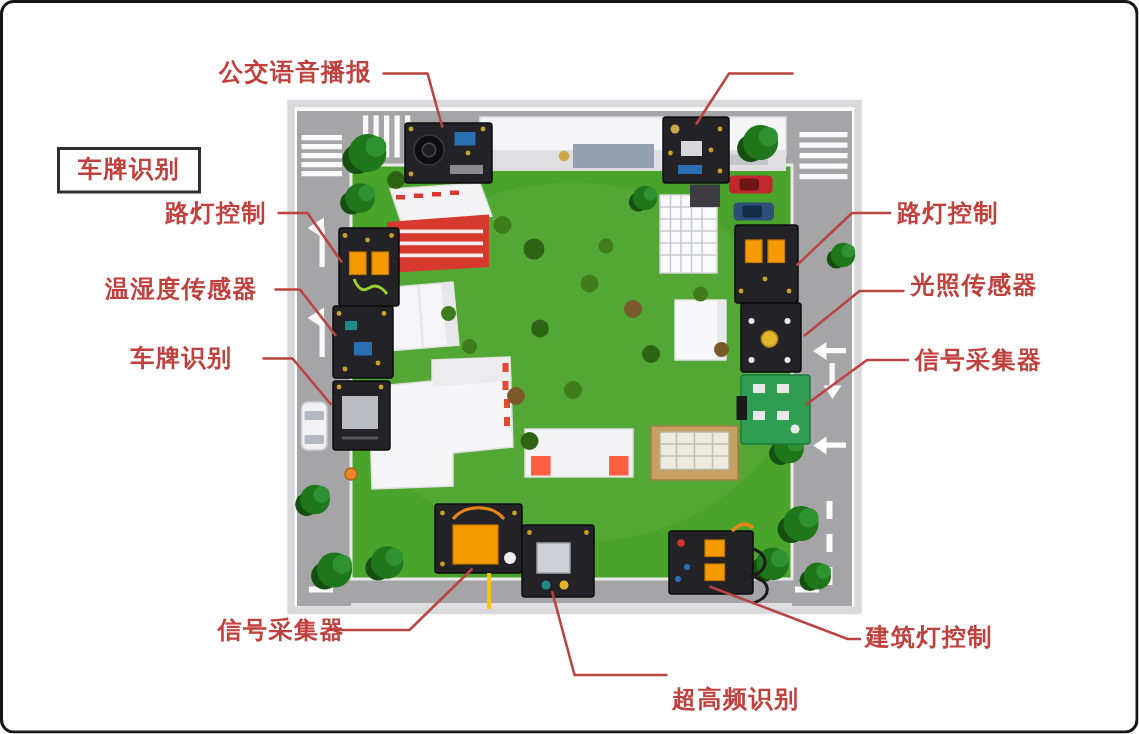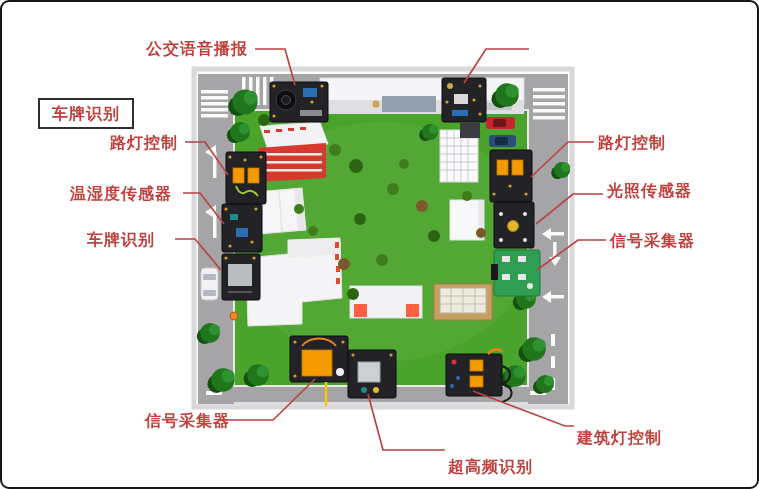--- a/index.html
+++ b/index.html
@@ -384,15 +384,15 @@
   <div class="lbl" style="left:144px;top:38px">公交语音播报</div>
   <div class="lbl box" style="left:36px;top:80px">车牌识别</div>
   <div class="lbl" style="left:108px;top:132px">路灯控制</div>
   <div class="lbl" style="left:68px;top:183px">温湿度传感器</div>
   <div class="lbl" style="left:85px;top:229px">车牌识别</div>
   <div class="lbl" style="left:596px;top:132px">路灯控制</div>
   <div class="lbl" style="left:605px;top:180px">光照传感器</div>
   <div class="lbl" style="left:608px;top:230px">信号采集器</div>
   <div class="lbl" style="left:143px;top:410px">信号采集器</div>
   <div class="lbl" style="left:446px;top:456px">超高频识别</div>
-  <div class="lbl" style="left:575px;top:427px">建筑灯控制</div>
+  <div class="lbl" style="left:575px;top:415px">建筑灯控制</div>
 
 </div>
 
 </body></html>

